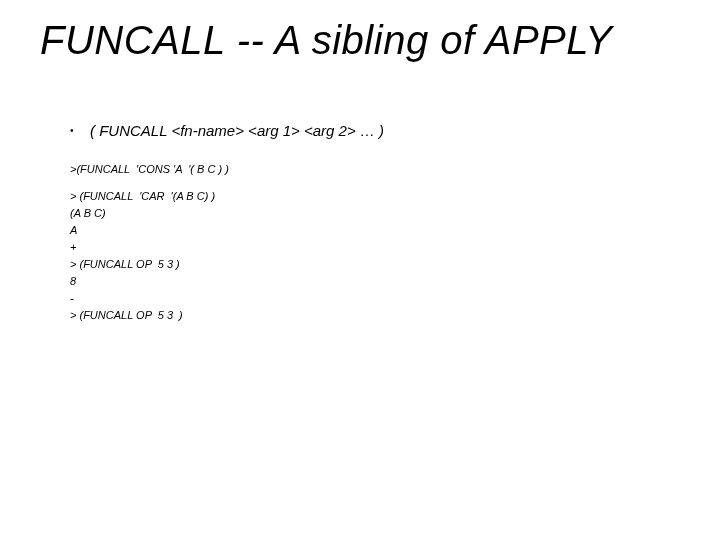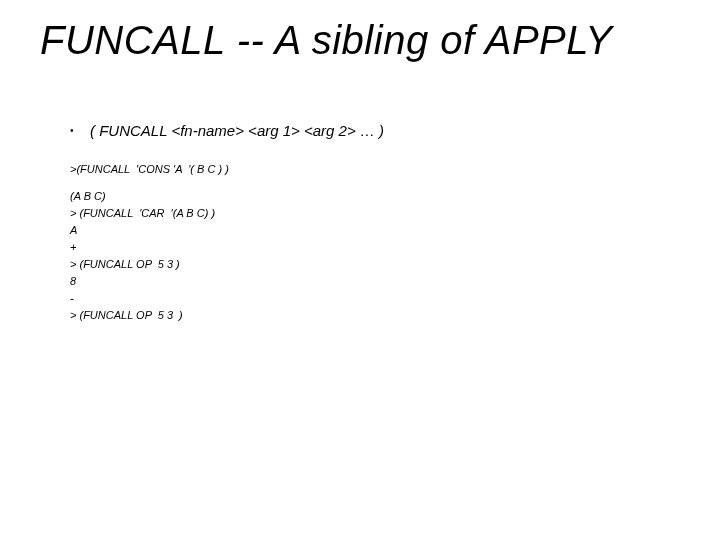--- a/index.html
+++ b/index.html
@@ -61,22 +61,22 @@
   <h1 class="title">FUNCALL -- A sibling of APPLY</h1>
 
   <div class="bullet-row">
     <span class="bullet-dot">•</span>
     <span>( FUNCALL &lt;fn-name&gt; &lt;arg 1&gt; &lt;arg 2&gt; … )</span>
   </div>
 
   <div class="body-block">
     <div class="body-line">&gt;(FUNCALL  'CONS 'A  '( B C ) )</div>
     <div class="para-gap"></div>
+    <div class="body-line">&gt; (FUNCALL  'CAR  '(A B C) )</div>
     <div class="body-line">(A B C)</div>
-    <div class="body-line">&gt; (FUNCALL  'CAR  '(A B C) )</div>
     <div class="body-line">A</div>
     <div class="body-line">+</div>
     <div class="body-line">&gt; (FUNCALL OP  5 3 )</div>
     <div class="body-line">8</div>
     <div class="body-line">-</div>
     <div class="body-line">&gt; (FUNCALL OP  5 3  )</div>
   </div>
 
 </div>
 

